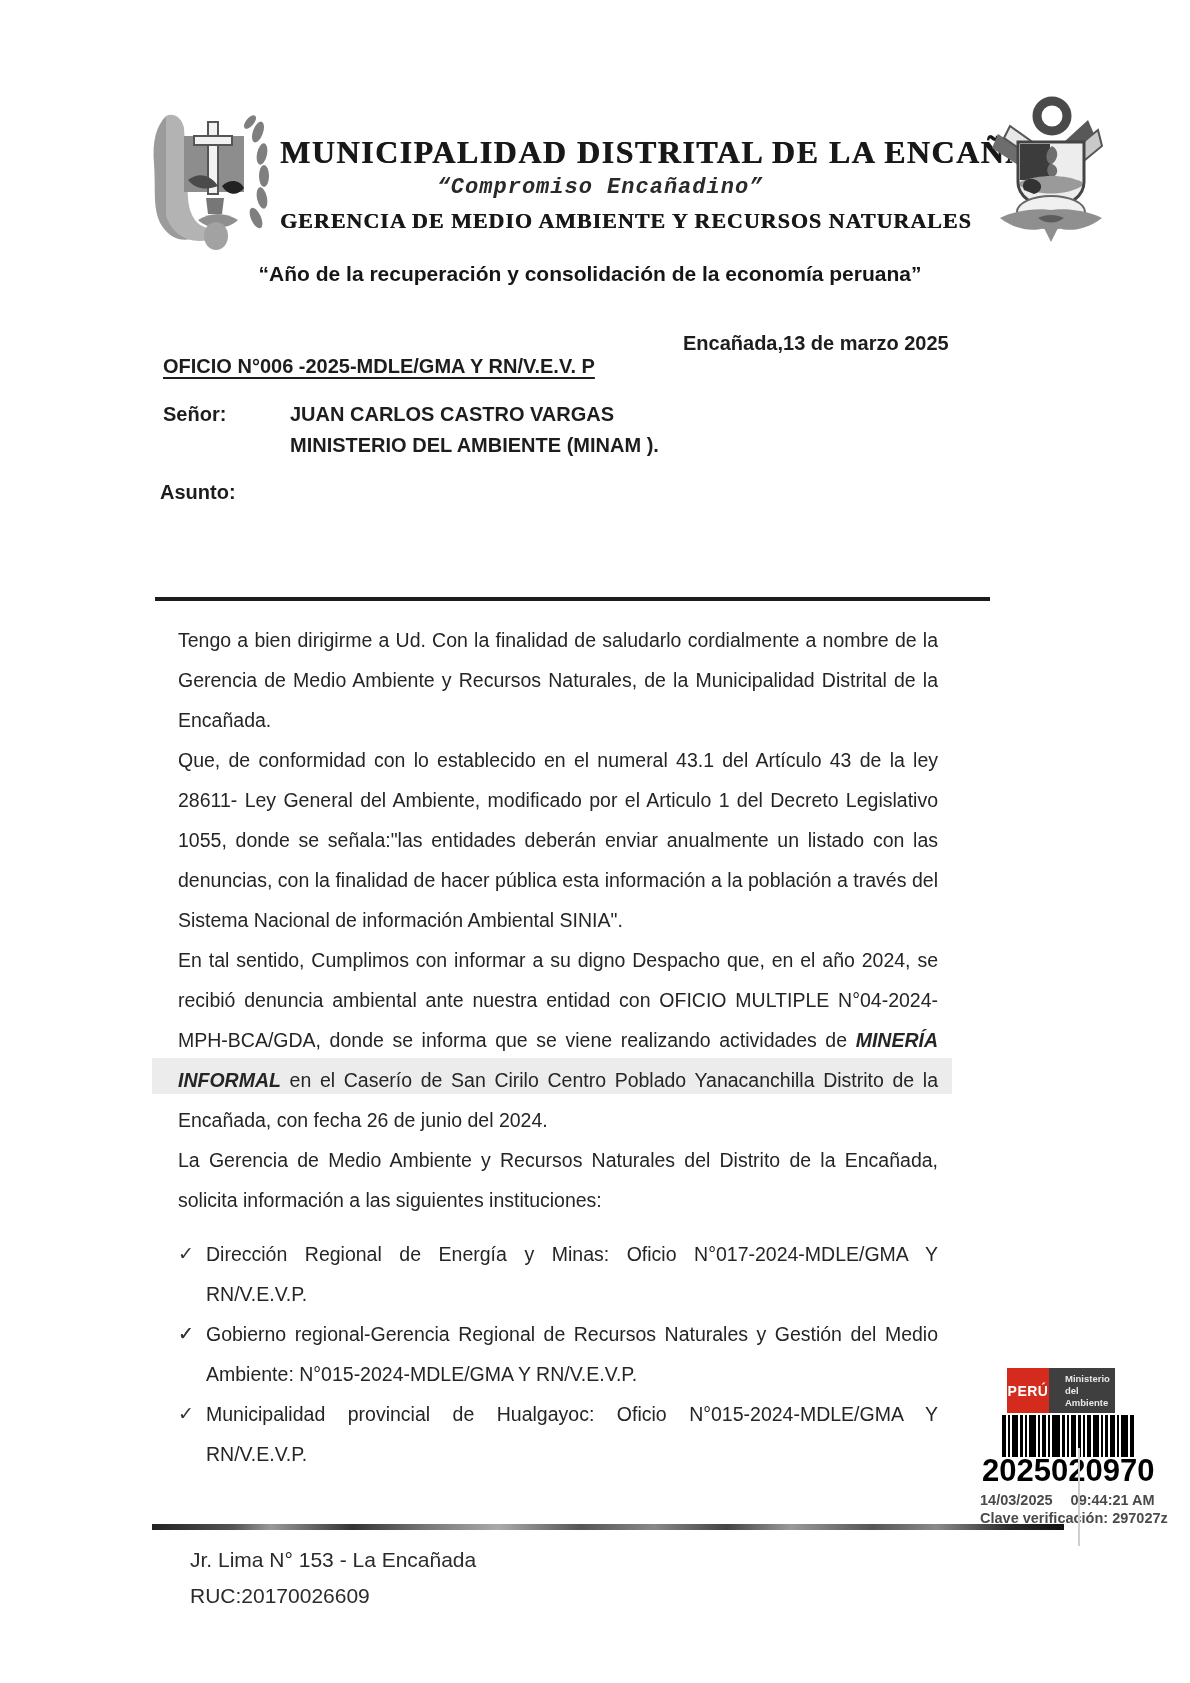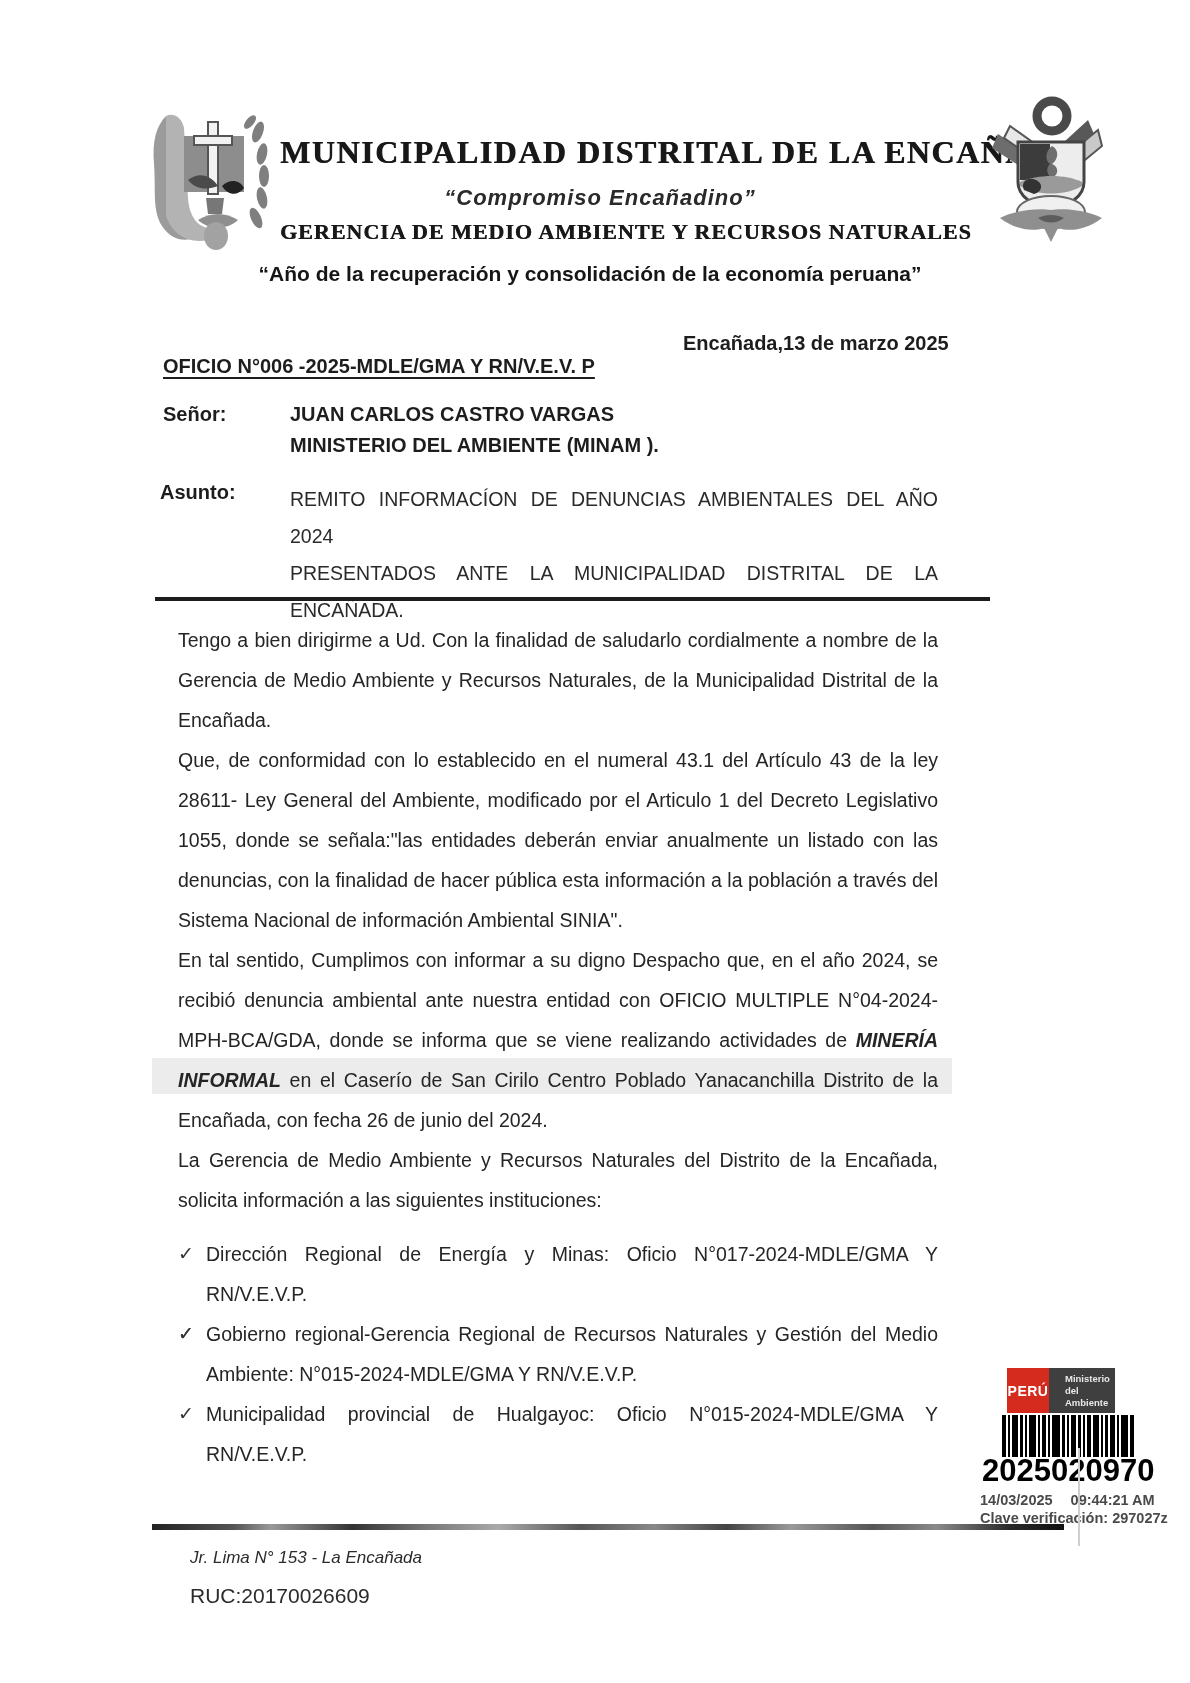--- a/index.html
+++ b/index.html
@@ -10,22 +10,22 @@
   }
   
   .logo-left{position:absolute;left:138px;top:102px;width:138px;height:156px;}
   .logo-right{position:absolute;left:980px;top:90px;width:126px;height:156px;}
   .header-text{position:absolute;left:280px;top:134px;width:640px;text-align:center;color:#181818;}
   .org-name{
     font-family:"Liberation Serif", serif;font-weight:bold;font-size:32px;
     letter-spacing:1.5px;text-shadow:0.6px 0 0 #2a2a2a;white-space:nowrap;
   }
   .motto{
-    font-family:Liberation Sans, sans-serif;font-style:italic;font-weight:bold;
-    font-size:22px;margin-top:14px;color:#2a2a2a;letter-spacing:1px;
+    font-family:Liberation Mono, monospace;font-style:italic;font-weight:bold;
+    font-size:22px;margin-top:4px;color:#2a2a2a;letter-spacing:1px;
   }
   .department{
     font-family:"Liberation Serif", serif;font-weight:bold;font-size:22px;
     letter-spacing:1px;margin-top:8px;text-shadow:0.5px 0 0 #2a2a2a;white-space:nowrap;
   }
   .slogan{
     position:absolute;left:0;top:262px;width:1180px;text-align:center;
     font-weight:bold;font-size:21px;color:#161616;
   }
   
@@ -73,21 +73,21 @@
     position:absolute;left:980px;top:1492px;width:190px;font-size:14.5px;
     font-weight:bold;color:#4a4a4a;display:flex;gap:18px;
   }
   .stamp-verification{position:absolute;left:980px;top:1510px;font-size:14.5px;font-weight:bold;color:#4a4a4a;}
   .scan-line{position:absolute;left:1078px;top:1448px;width:2px;height:98px;background:#cfcfcf;}
   
   .rule-bottom{
     position:absolute;left:152px;top:1524px;width:912px;height:6px;
     background:linear-gradient(90deg,#222 0%,#555 9%,#999 13%,#333 22%,#777 30%,#aaa 38%,#555 47%,#888 55%,#444 63%,#999 70%,#555 79%,#8a8a8a 86%,#2a2a2a 94%,#111 100%);
   }
-  .footer-address{position:absolute;left:190px;top:1548px;font-size:17px;color:#2b2b2b;font-style:italic;}
+  .footer-address{position:absolute;left:190px;top:1548px;font-size:21px;color:#2b2b2b;}
   .footer-ruc{position:absolute;left:190px;top:1584px;font-size:21px;color:#2b2b2b;}
   .footer-web{position:absolute;left:648px;top:1548px;font-size:23px;color:#2b2b2b;}
 </style>
 </head>
 <body>
 
 <div class="page">
 
   <span class="logo-left">
     <svg width="138" height="156" viewBox="0 0 138 156">
@@ -140,24 +140,20 @@
 
   <div class="place-date">Encañada,13 de marzo 2025</div>
 
   <div class="oficio-number">OFICIO N°006 -2025-MDLE/GMA Y RN/V.E.V. P</div>
 
   <div class="field-label" style="left:163px;top:403px;">Señor:</div>
   <div class="field-value" style="left:290px;top:403px;">JUAN CARLOS CASTRO VARGAS</div>
   <div class="field-value" style="left:290px;top:434px;">MINISTERIO DEL AMBIENTE (MINAM ).</div>
 
   <div class="field-label" style="left:160px;top:481px;">Asunto:</div>
-  <div class="subject-text">
-    <div class="subject-line1">REMITO INFORMACÍON DE DENUNCIAS AMBIENTALES DEL AÑO 2024</div>
-    <div>PRESENTADOS ANTE LA MUNICIPALIDAD DISTRITAL DE LA ENCAÑADA.</div>
-  </div>
 
   <div class="rule-top"></div>
 
   <div class="smudge"></div>
 
   <div class="body-text">
     <p>Tengo a bien dirigirme a Ud. Con la finalidad de saludarlo cordialmente a nombre de la Gerencia de Medio Ambiente y Recursos Naturales, de la Municipalidad Distrital de la Encañada.</p>
     <p>Que, de conformidad con lo establecido en el numeral 43.1 del Artículo 43 de la ley 28611- Ley General del Ambiente, modificado por el Articulo 1 del Decreto Legislativo 1055, donde se señala:"las entidades deberán enviar anualmente un listado con las denuncias, con la finalidad de hacer pública esta información a la población a través del Sistema Nacional de información Ambiental SINIA".</p>
     <p><span>En tal sentido, Cumplimos con informar a su digno Despacho que, en el año 2024, se recibió denuncia ambiental ante nuestra entidad con OFICIO MULTIPLE N°04-2024-MPH-BCA/GDA, donde se informa que se viene realizando actividades de </span><span class="emph">MINERÍA INFORMAL</span><span> en el Caserío de San Cirilo Centro Poblado Yanacanchilla Distrito de la Encañada, con fecha 26 de junio del 2024.</span></p>
     <p>La Gerencia de Medio Ambiente y Recursos Naturales del Distrito de la Encañada, solicita información a las siguientes instituciones:</p>

